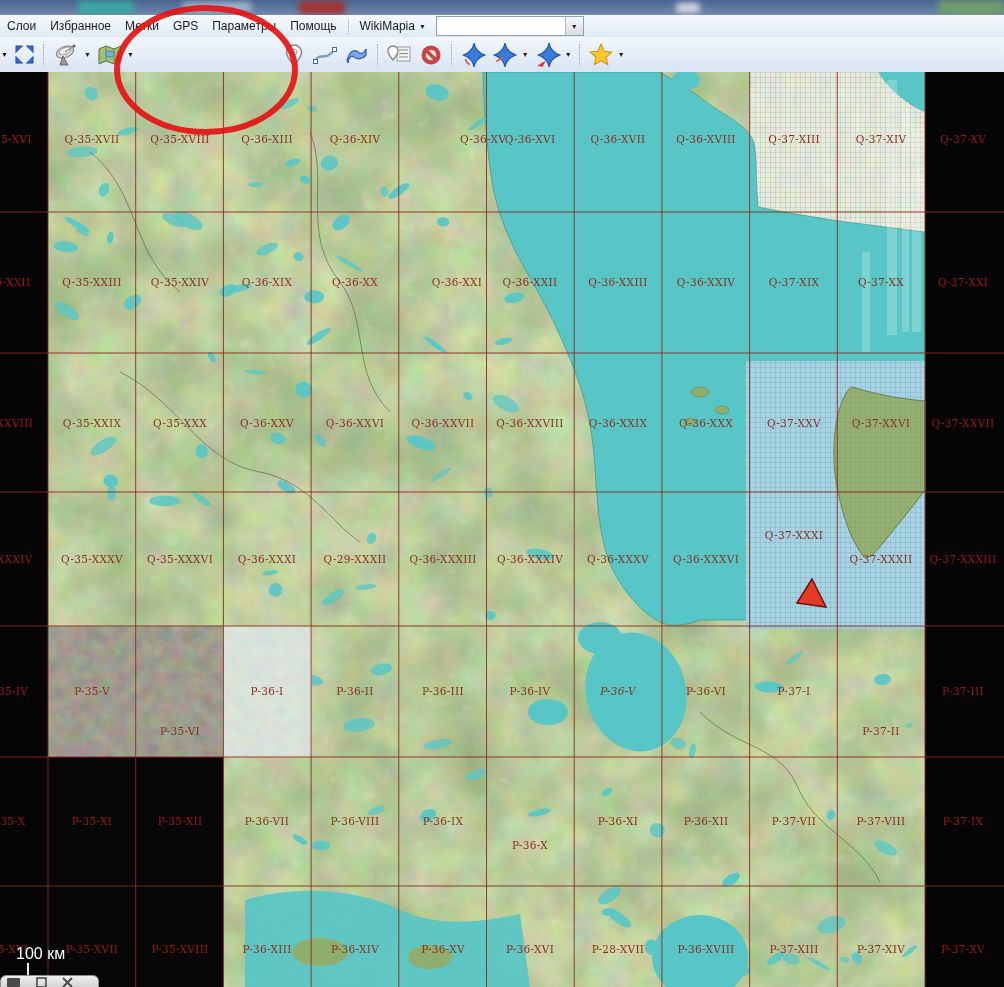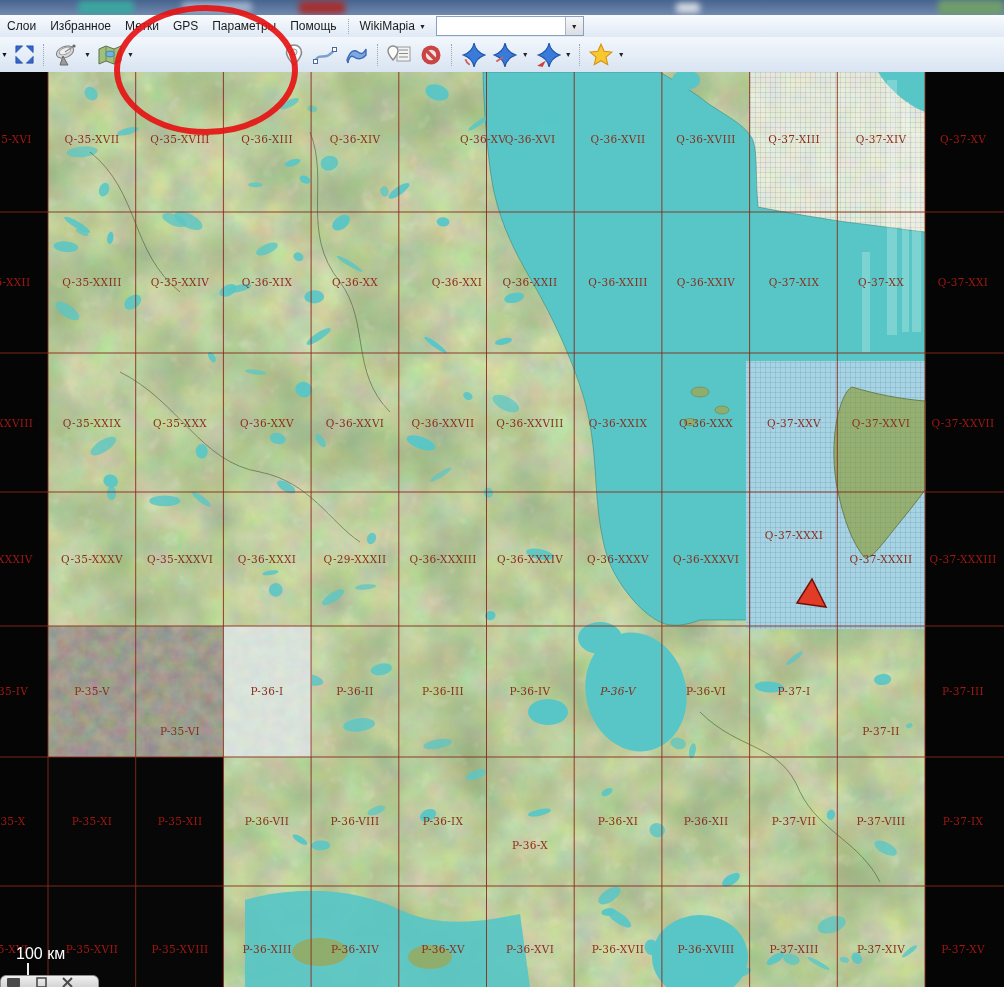--- a/index.html
+++ b/index.html
@@ -465,21 +465,21 @@
         <span style="left: 750px; top: 743px; color: rgb(138, 46, 28);">P-37-VII</span>
         <span style="left: 837px; top: 743px; color: rgb(138, 46, 28);">P-37-VIII</span>
         <span style="left: 919px; top: 743px; color: rgb(160, 24, 18);">P-37-IX</span>
         <span style="left: -31px; top: 871px; color: rgb(160, 24, 18);">5-XVI</span>
         <span style="left: 48px; top: 871px; color: rgb(160, 24, 18);">P-35-XVII</span>
         <span style="left: 136px; top: 871px; color: rgb(160, 24, 18);">P-35-XVIII</span>
         <span style="left: 223px; top: 871px; color: rgb(138, 46, 28);">P-36-XIII</span>
         <span style="left: 311px; top: 871px; color: rgb(138, 46, 28);">P-36-XIV</span>
         <span style="left: 399px; top: 871px; color: rgb(138, 46, 28);">P-36-XV</span>
         <span style="left: 486px; top: 871px; color: rgb(138, 46, 28);">P-36-XVI</span>
-        <span style="left: 574px; top: 871px; color: rgb(138, 46, 28);">P-36-XVII</span>
+        <span style="left: 574px; top: 871px; color: rgb(138, 46, 28);">P-28-XVII</span>
         <span style="left: 662px; top: 871px; color: rgb(138, 46, 28);">P-36-XVIII</span>
         <span style="left: 750px; top: 871px; color: rgb(138, 46, 28);">P-37-XIII</span>
         <span style="left: 837px; top: 871px; color: rgb(138, 46, 28);">P-37-XIV</span>
         <span style="left: 919px; top: 871px; color: rgb(160, 24, 18);">P-37-XV</span>
       </div>
 
     <div id="scale-label">100 км</div>
     <div id="scale-tick"></div>
 
     <div id="status-fragment">

